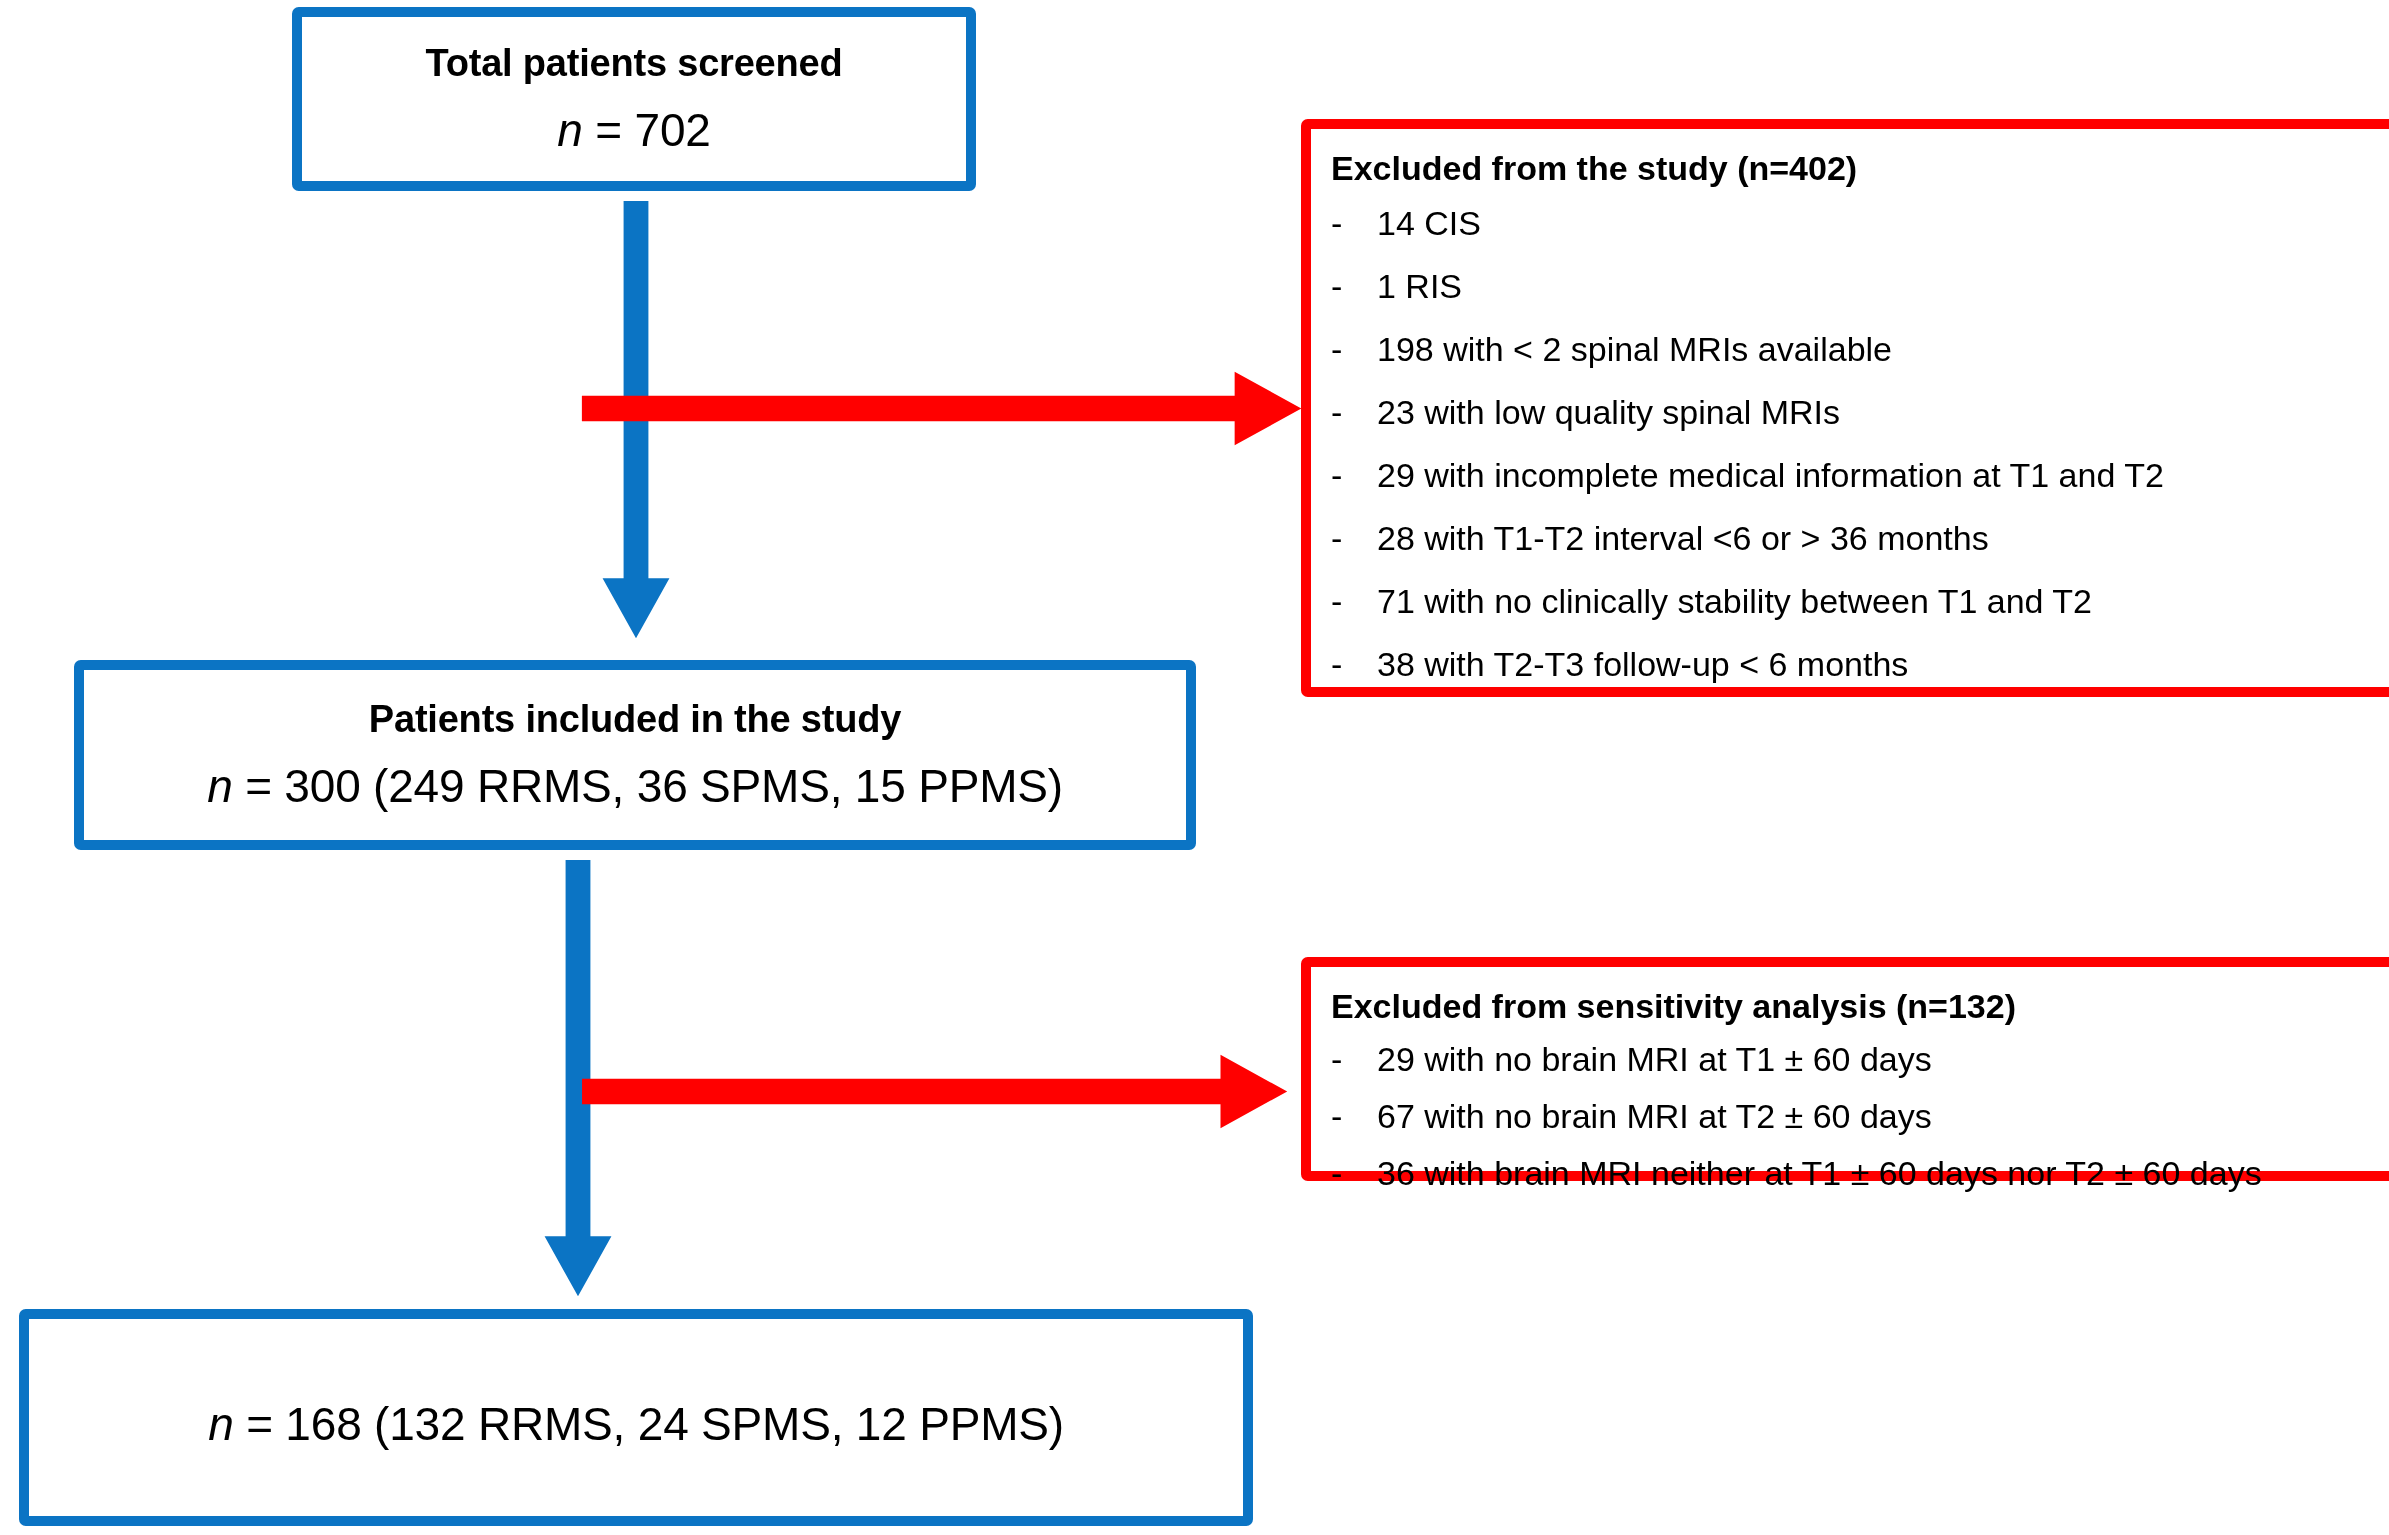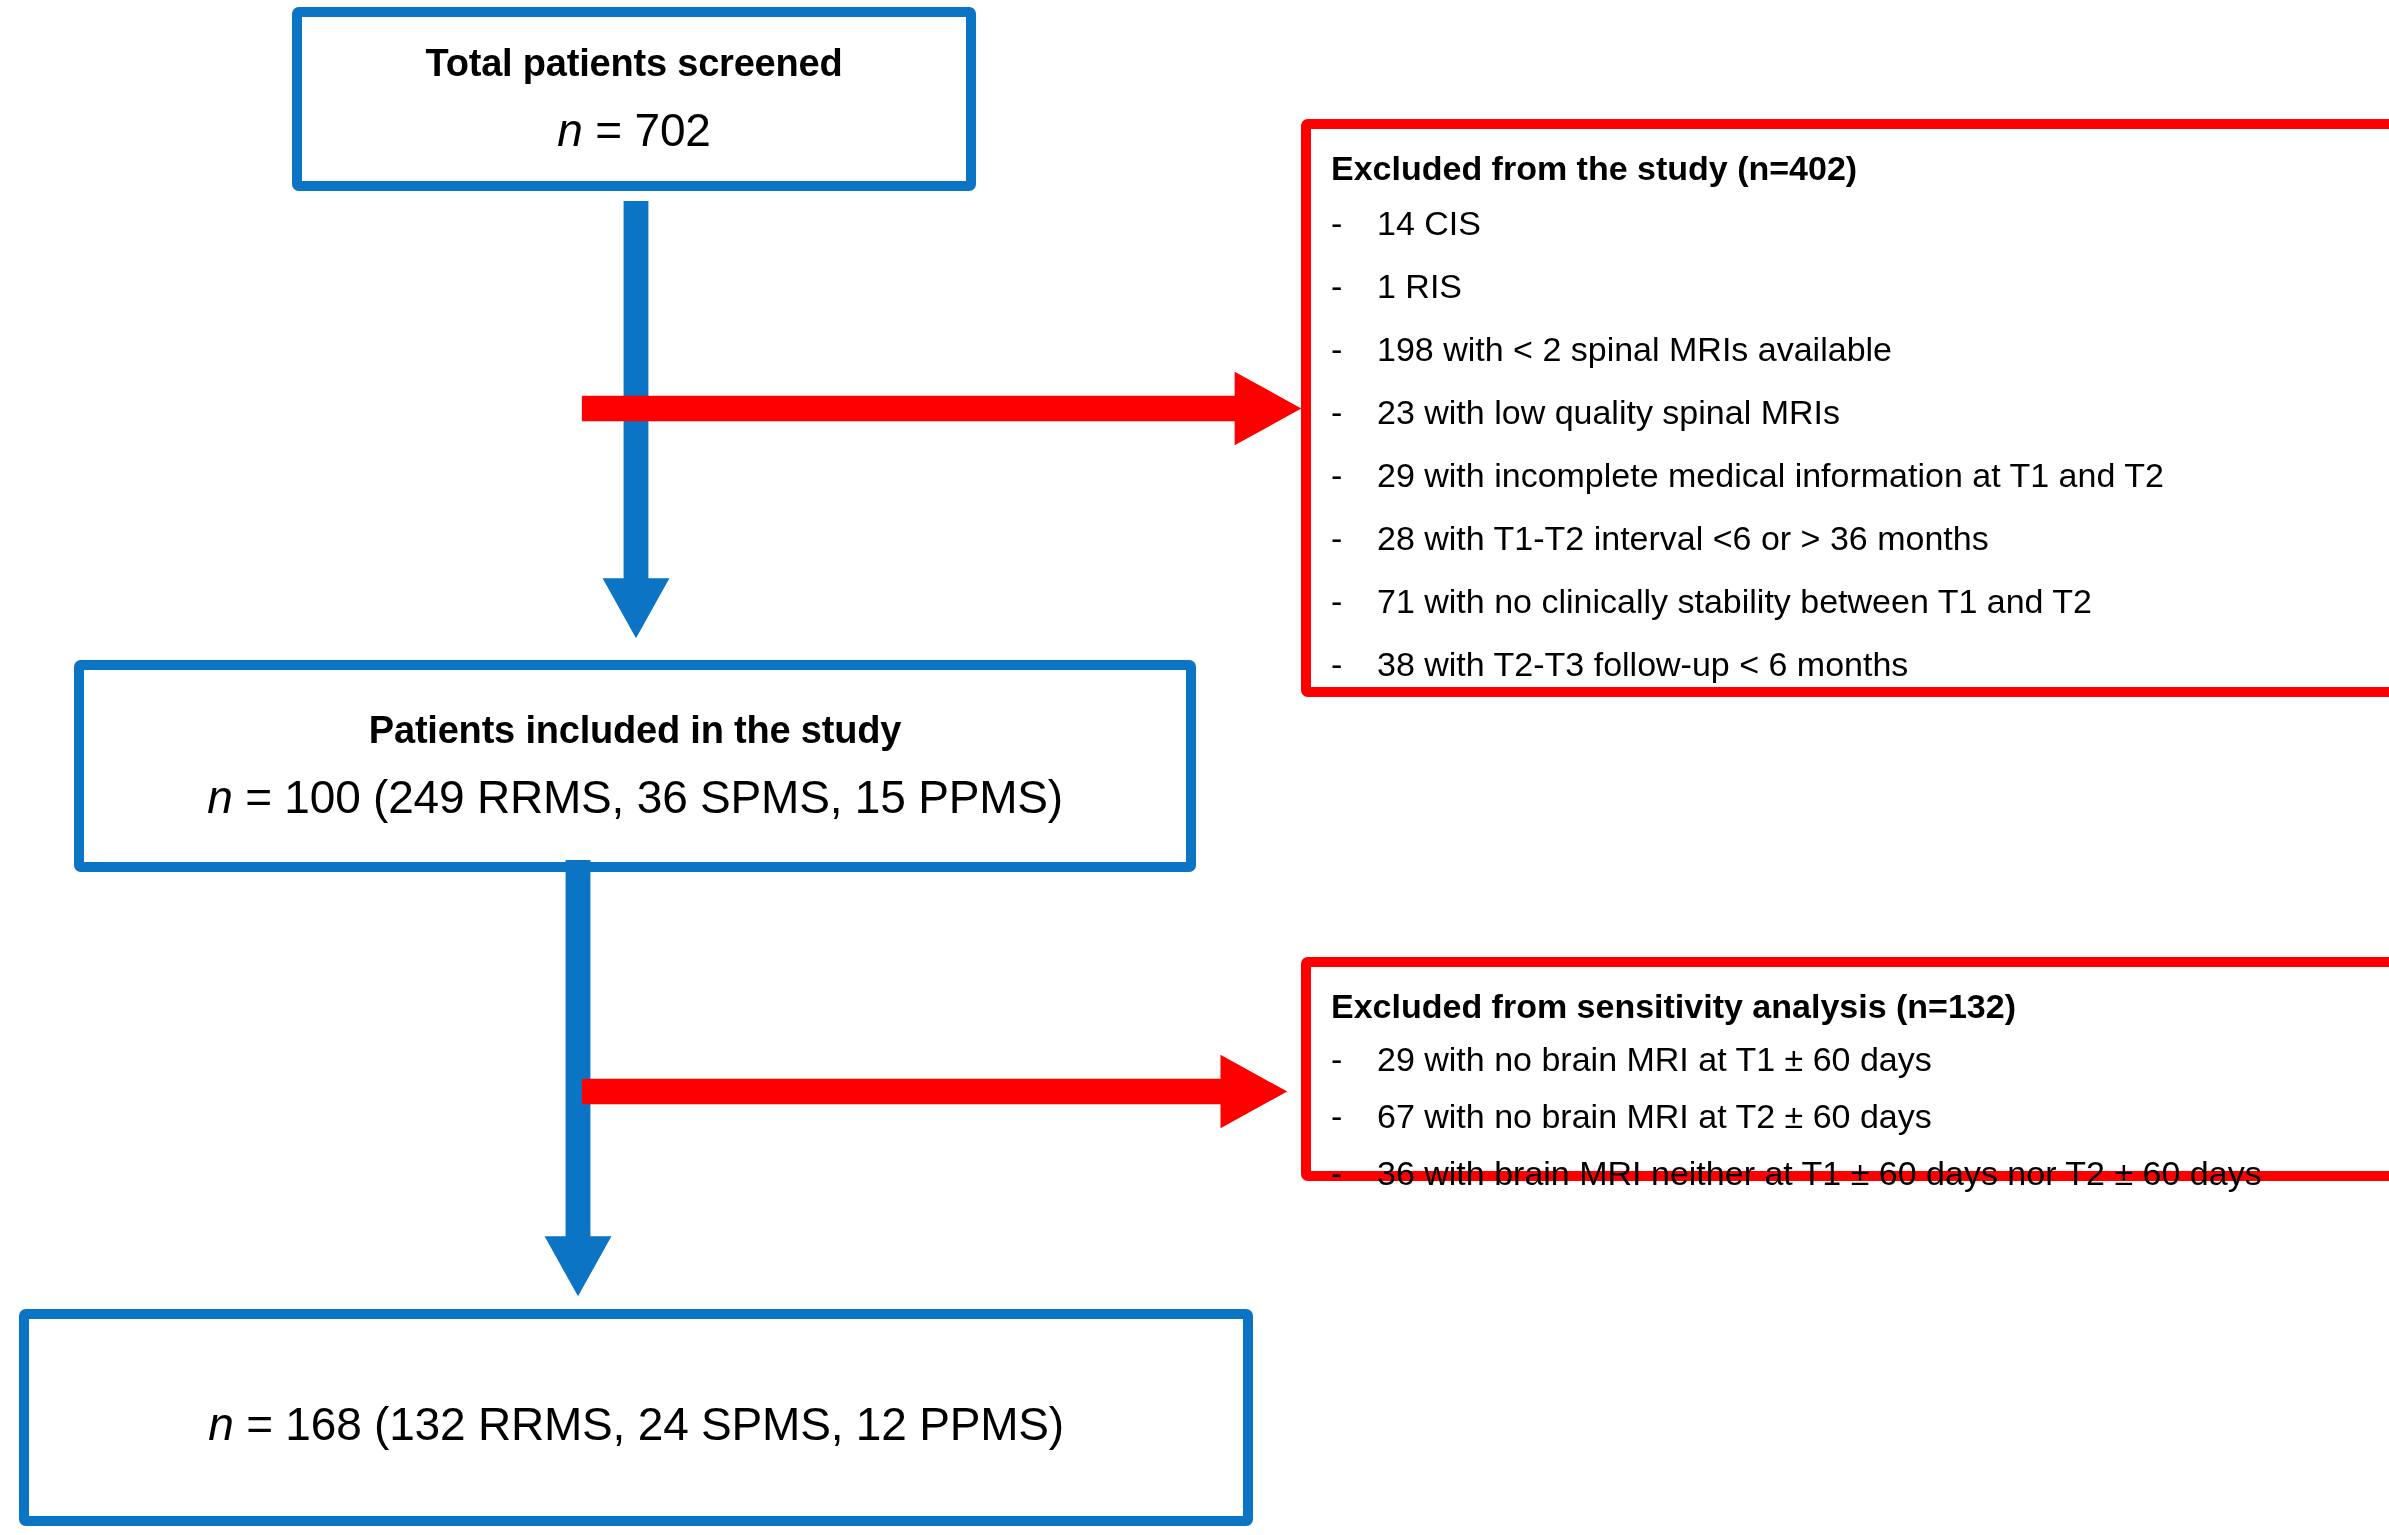--- a/index.html
+++ b/index.html
@@ -107,24 +107,24 @@
 
 <div id="canvas">
 
   <div class="box box-blue" id="node-screened" style="left:292px; top:7.2px; width:684px; height:184px;">
     <div class="node-inner">
       <span class="node-title">Total patients screened</span>
       <span class="node-sub"><span class="nvar">n</span> <span>= 702</span></span>
     </div>
   </div>
 
-  <div class="box box-blue" id="node-included-study" style="left:74px; top:660px; width:1122px; height:212px;">
+  <div class="box box-blue" id="node-included-study" style="left:74px; top:660px; width:1122px; height:190px;">
     <div class="node-inner">
       <span class="node-title">Patients included in the study</span>
-      <span class="node-sub"><span class="nvar">n</span> <span>= 100 (249 RRMS, 36 SPMS, 15 PPMS)</span></span>
+      <span class="node-sub"><span class="nvar">n</span> <span>= 300 (249 RRMS, 36 SPMS, 15 PPMS)</span></span>
     </div>
   </div>
 
   <div class="box box-blue" id="node-included-brain-mri" style="left:19px; top:1309px; width:1234px; height:217px;">
     <div class="node-inner">
       <span class="node-sub"><span class="nvar">n</span> <span>= 168 (132 RRMS, 24 SPMS, 12 PPMS)</span></span>
     </div>
   </div>
 
   <div class="box box-red" id="excl-study" style="left:1301px; top:119px; width:1217px; height:578px;">

